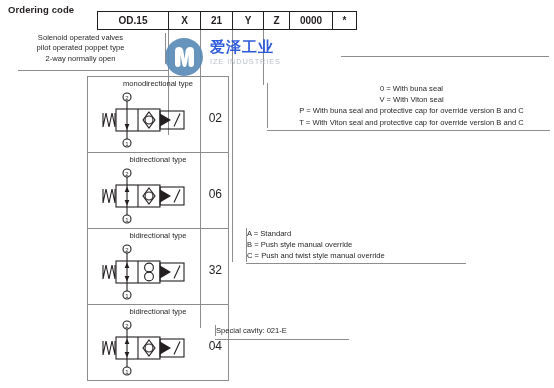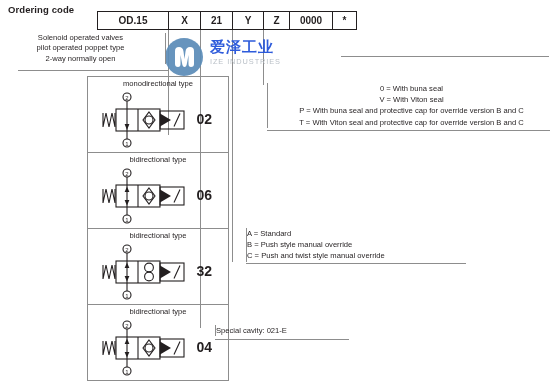--- a/index.html
+++ b/index.html
@@ -140,22 +140,22 @@
     box-sizing:border-box;
   }
   .valve-row:last-child{border-bottom:none;height:77px;}
   .row-label{
     position:absolute;left:0;right:0;top:2px;
     text-align:center;
     font-size:7.6px;
     color:#231f20;
   }
   .row-code{
-    position:absolute;right:16px;top:34px;
-    font-size:14px;font-weight:bold;
+    position:absolute;right:6px;top:34px;
+    font-size:12px;font-weight:normal;
   }
   .sym-holder{
     position:absolute;left:10px;top:12px;
     width:100px;height:62px;
   }
 
   
   #watermark{
     left:163px;top:36px;width:120px;height:42px;
     z-index:3;pointer-events:none;

